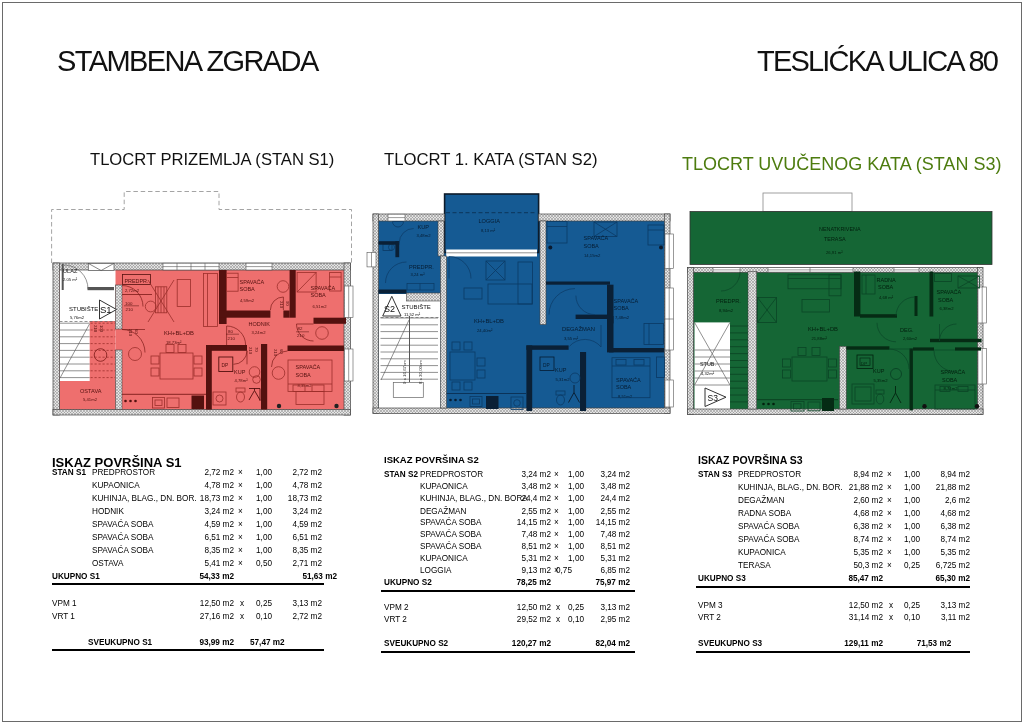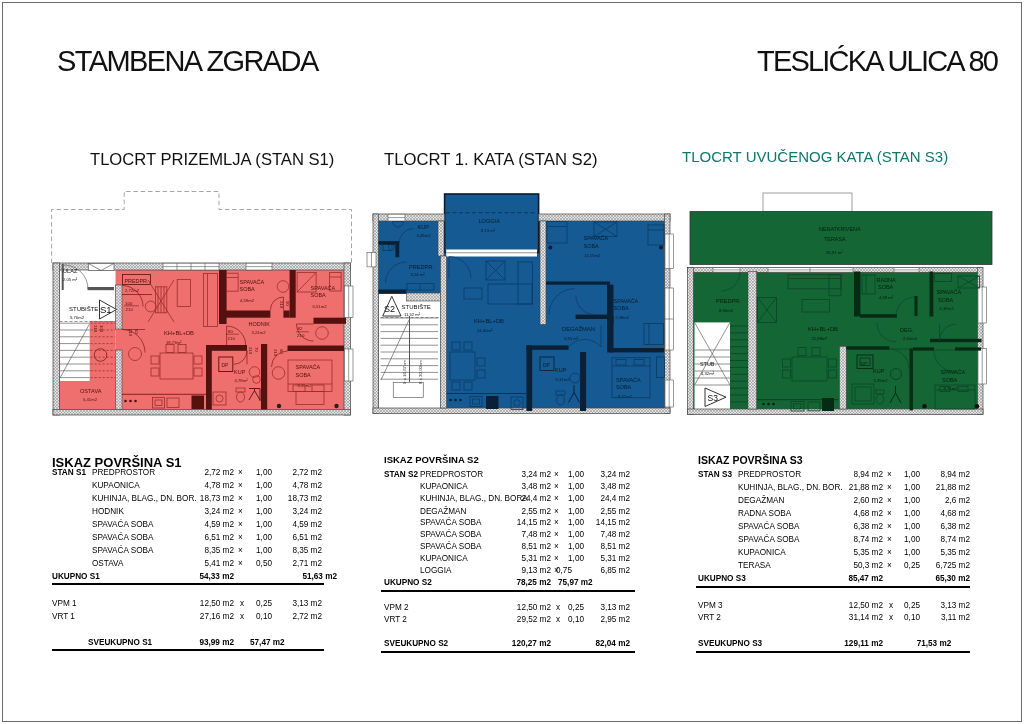--- a/index.html
+++ b/index.html
@@ -17,21 +17,21 @@
 <div class="abs" style="left:2px;top:2px;width:1018px;height:718px;border:1px solid #6a6a6a;"></div>
 
 <div class="abs t" style="left:57px;top:47px;font-size:29px;letter-spacing:-1.6px;color:#111;">STAMBENA ZGRADA</div>
 
 <div class="abs t" style="left:757px;top:47px;font-size:29px;letter-spacing:-1.8px;color:#111;">TESLIĆKA ULICA 80</div>
 
 <div class="abs t" style="left:90px;top:151.5px;font-size:16.6px;color:#111;">TLOCRT PRIZEMLJA (STAN S1)</div>
 
 <div class="abs t" style="left:384px;top:151.5px;font-size:16.7px;color:#111;">TLOCRT 1. KATA (STAN S2)</div>
 
-<div class="abs t" style="left:682px;top:149px;font-size:15px;color:#0f766e;">TLOCRT UVUČENOG KATA (STAN S3)</div>
+<div class="abs t" style="left:682px;top:155px;font-size:18px;color:#4d7c0f;">TLOCRT UVUČENOG KATA (STAN S3)</div>
 
 <svg style="left:40px;top:190px;" width="322" height="232" viewBox="40 190 322 232">
 <defs>
 <pattern id="h1" width="3" height="3" patternUnits="userSpaceOnUse">
 <rect width="3" height="3" fill="#e3e3e3"></rect>
 <path d="M0 3 L3 0 M0 0 L3 3" stroke="#8f8f8f" stroke-width="0.55"></path>
 </pattern>
 </defs>
 
 <path d="M51.6 263 V209.5 H124.2 V191.5 H219 V209.5 H351.5 V263" fill="none" stroke="#9a9a9a" stroke-width="0.9" stroke-dasharray="4.5 2.8"></path>
@@ -1031,21 +1031,21 @@
       <span style="left:420px;">LOGGIA</span>
       <span style="left:481px;width:70px;text-align:right;">9,13 m2</span>
       <span style="left:554px;">×</span>
       <span style="left:544px;width:40px;text-align:center;">0,75</span>
       <span style="left:558px;width:72px;text-align:right;">6,85 m2</span>
     </div>
 
 <div class="row b" style="top:579px;">
       <span style="left:384px;">UKUPNO S2</span>
       <span style="left:481px;width:70px;text-align:right;">78,25 m2</span>
-      <span style="left:558px;width:72px;">75,97 m2</span>
+      <span style="left:558px;width:72px;text-align:right;">75,97 m2</span>
     </div>
 
 <div class="abs" style="left:381px;top:590px;width:254px;height:1.6px;background:#000;"></div>
 
 <div class="row" style="top:604px;">
       <span style="left:384px;">VPM 2</span>
       <span style="left:481px;width:70px;text-align:right;">12,50 m2</span>
       <span style="left:556px;">x</span>
       <span style="left:544px;width:40px;text-align:right;">0,25</span>
       <span style="left:558px;width:72px;text-align:right;">3,13 m2</span>

